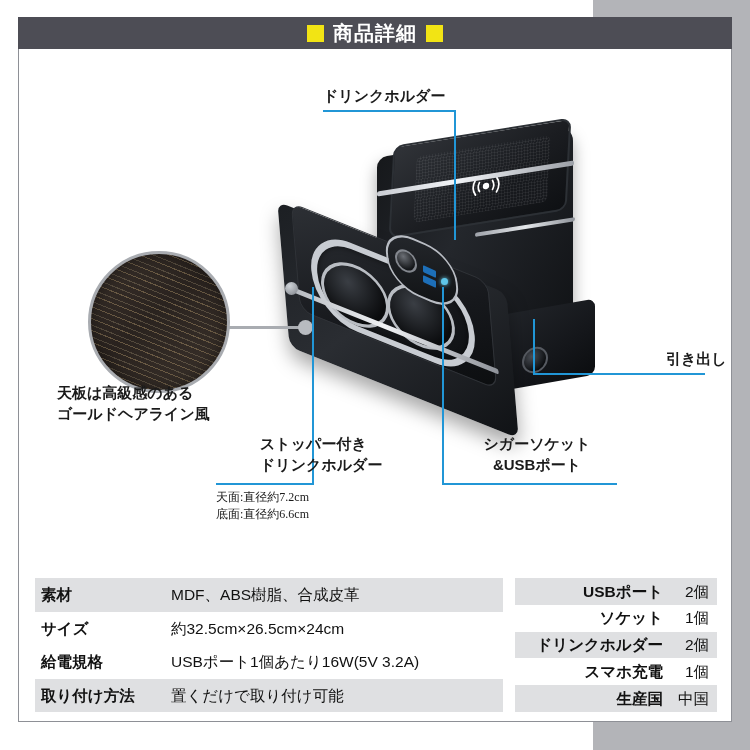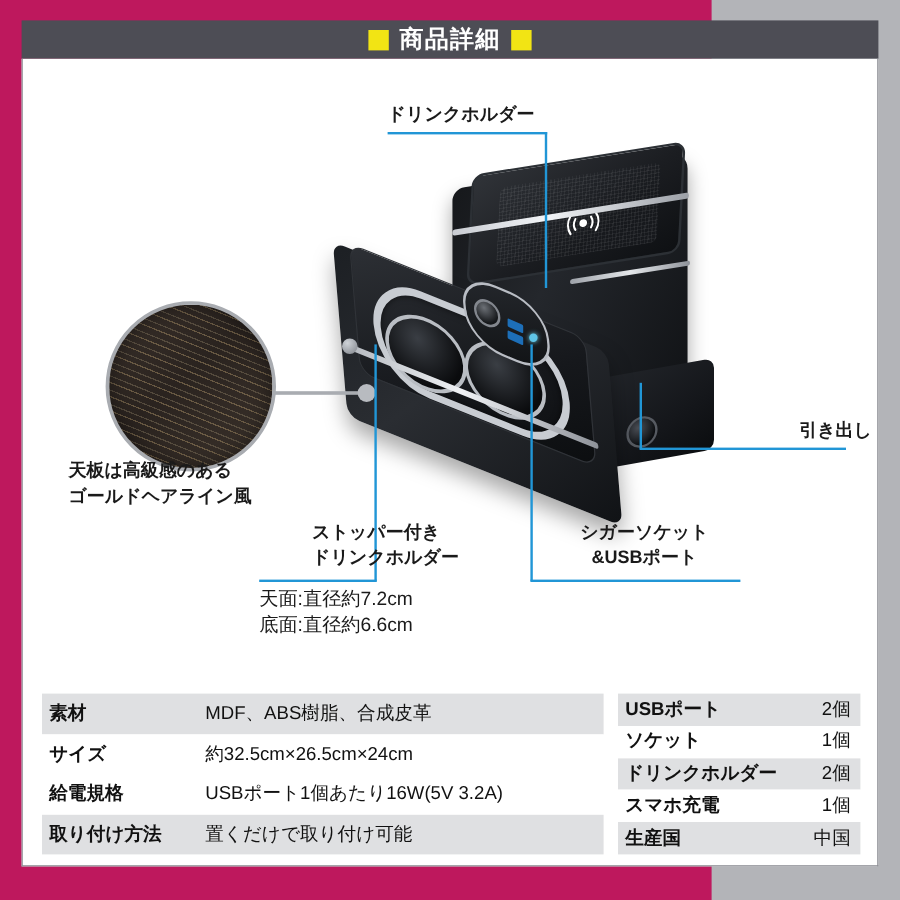--- a/index.html
+++ b/index.html
@@ -5,21 +5,21 @@
   * { box-sizing: border-box; margin: 0; padding: 0; }
   html, body {
     width: 750px; height: 750px;
     font-family: "Liberation Sans", "DejaVu Sans", sans-serif;
     background: #b3b4b8;
     overflow: hidden;
   }
   #page {
     position: relative;
     width: 593px; height: 750px;
-    background: #be185d;
+    background: #ffffff;
   }
 
   
   #header-bar {
     position: absolute;
     left: 18px; top: 17px;
     width: 714px; height: 32px;
     background: #4d4d55;
     display: flex; align-items: center; justify-content: center;
     gap: 9px;
@@ -255,21 +255,22 @@
   .label {
     position: absolute;
     color: #1a1a1a;
     font-size: 15px;
     font-weight: bold;
     line-height: 1.38;
     white-space: pre-line;
   }
   .label.sub {
     font-weight: normal;
-    font-size: 16px;
+    font-size: 12px;
+    font-family: Liberation Serif, serif;
   }
   .label.center { text-align: center; }
 
   
   #spec-area {
     position: absolute;
     left: 16px; top: 529px;
     width: 682px; height: 134px;
     display: flex;
     gap: 12px;
@@ -287,21 +288,21 @@
     padding: 0 2px 0 6px;
     font-size: 15.5px;
     color: #111111;
     vertical-align: middle;
     line-height: 1;
     white-space: nowrap;
   }
   table.spec td.k { font-weight: bold; }
   table.spec.left td.k { width: 130px; }
   table.spec.left td.v { width: 338px; }
-  table.spec.right td.k { width: 150px; }
+  table.spec.right td.k { width: 150px; text-align: right; }
   table.spec.right td.v { width: 52px; text-align: right; padding-right: 8px; }
 </style>
 </head>
 <body>
 
 <div id="page">
 
   <div id="header-bar">
     <span class="yellow-square"></span>
     <span id="header-title">商品詳細</span>

